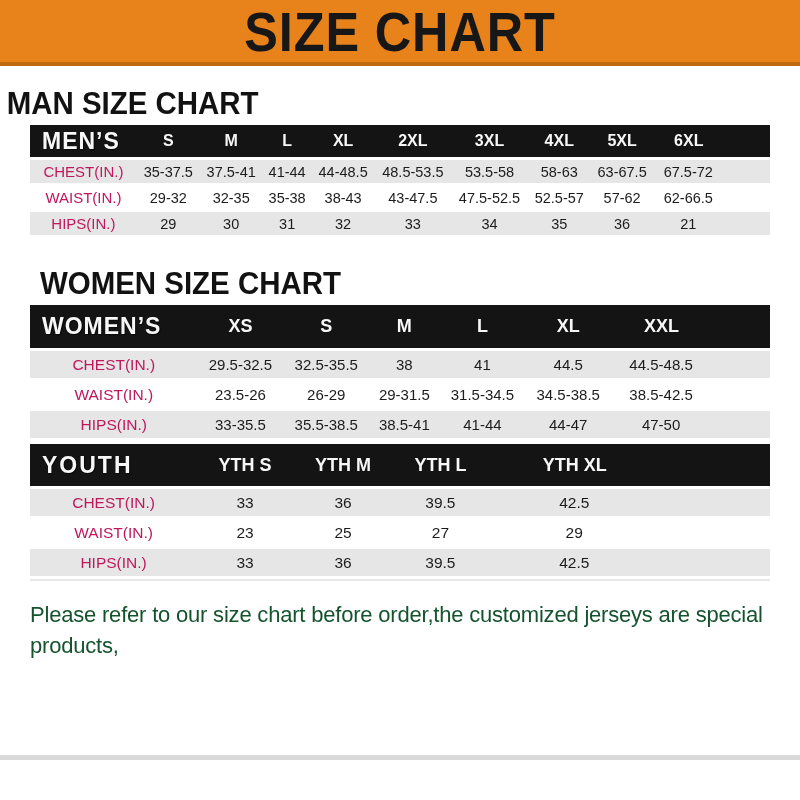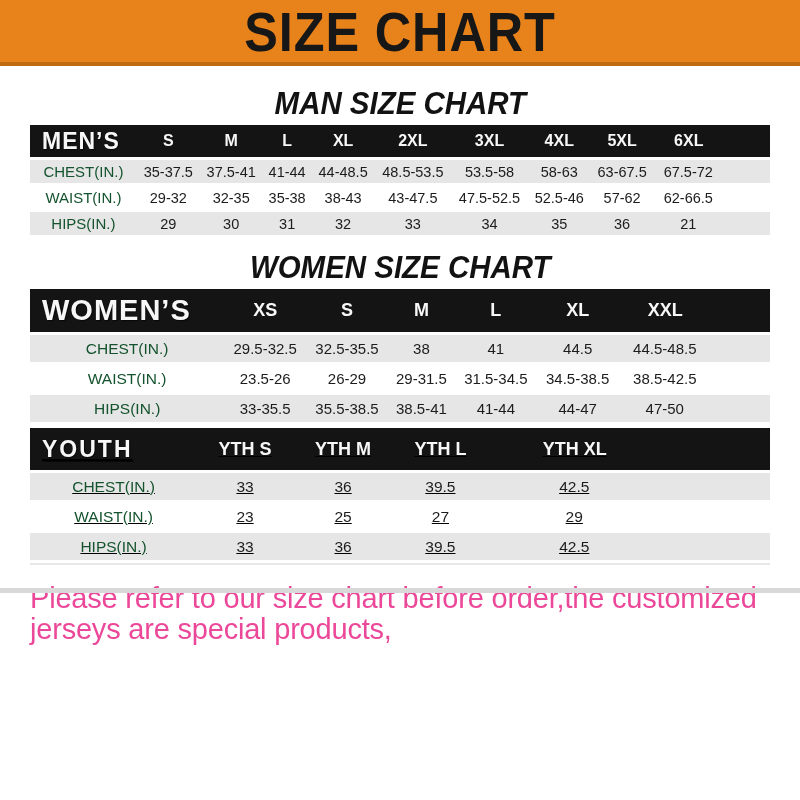--- a/index.html
+++ b/index.html
@@ -3,104 +3,104 @@
 <meta charset="utf-8">
 <style>
   * { box-sizing: border-box; }
   html, body { margin: 0; padding: 0; }
   body {
     width: 800px; height: 800px; overflow: hidden;
     background: #ffffff;
     font-family: "Liberation Sans", sans-serif;
     position: relative;
   }
-  .page { width: 800px; height: 593px; position: relative; }
+  .page { width: 800px; height: 760px; position: relative; }
 
   
   .banner {
     height: 66px; width: 800px;
     background: #E8821B;
     border-bottom: 4px solid #C06A10;
     display: flex; align-items: center; justify-content: center;
   }
   .banner-title {
     display: inline-block;
     font-size: 56px; font-weight: 700; color: #171717;
     letter-spacing: 1px;
     transform: scaleX(0.9);
     white-space: nowrap;
   }
 
   
-  .heading { text-align: center; margin: 0; font-style: italic; }
+  .heading { margin: 0; }
   .heading .cond {
     display: inline-block;
     font-size: 31px; font-weight: 700; color: #121212;
     letter-spacing: 0px;
     transform: scaleX(0.95);
     white-space: nowrap;
   }
   .heading-man   { margin-top: 20px; }
-  .heading-women { margin-top: 12px; }
+  .heading-women { margin-top: 28px; padding-left: 32px; }
   .heading-youth { margin-top: 32px; }
 
   
   table.size-table {
     width: 740px;
     margin: 0 auto;
     border-collapse: separate;
     border-spacing: 0 3px;
     table-layout: auto;
   }
   .men-table   { margin-top: 12px; }
   .women-table { margin-top: 14px; }
-  .youth-table { margin-top: 16px; box-shadow: 0 2px 0 rgba(0,0,0,0.09); text-decoration: underline; }
+  .youth-table { margin-top: 16px; box-shadow: 0 2px 0 rgba(0,0,0,0.09); }
 
   .size-table thead tr { background: #141414; border-radius: 14px; }
   .size-table tbody tr:nth-child(odd)  { background: #E6E6E6; }
   .size-table tbody tr:nth-child(even) { background: #FFFFFF; }
 
   .size-table th {
     color: #F7F7F7; font-weight: 600; text-align: center;
     padding: 0 4px; white-space: nowrap;
   }
   .size-table th.table-title {
     text-align: left; padding-left: 12px;
     font-weight: 700; letter-spacing: 1px;
     text-shadow: 1px 1px 1px rgba(0,0,0,0.6);
   }
   .size-table td {
     text-align: center; color: #1C1C1C;
     padding: 0 3px; white-space: nowrap;
   }
-  .size-table td.row-label { color: #14532d; }
+  .size-table td.row-label { color: #be185d; }
 
   .men-table th { height: 32px; font-size: 16px; }
   .men-table th.table-title { font-size: 23px; }
   .men-table td { height: 23px; font-size: 14.5px; }
   .men-table td.row-label { font-size: 15px; }
   .men-table th:last-child, .men-table td:last-child { padding-right: 50px; }
 
   .women-table th { height: 43px; font-size: 18px; }
-  .women-table th.table-title { font-size: 29px; }
+  .women-table th.table-title { font-size: 23px; }
   .women-table td { height: 27px; font-size: 15px; }
   .women-table td.row-label { font-size: 15.5px; }
   .women-table th:last-child, .women-table td:last-child { padding-right: 62px; }
 
   .youth-table th { height: 42px; font-size: 18px; }
   .youth-table th.table-title { font-size: 23px; letter-spacing: 2px; }
   .youth-table td { height: 27px; font-size: 15.5px; }
   .youth-table td.row-label { font-size: 15.5px; }
   .youth-table th:last-child, .youth-table td:last-child { padding-right: 112px; }
 
   
   .disclaimer {
     margin: 20px 28px 4px 30px;
-    color: #ec4899;
-    font-size: 29px;
+    color: #14532d;
+    font-size: 22px;
     line-height: 31px;
     font-weight: 400;
     letter-spacing: -0.2px;
   }
 
   .bottom-strip {
     position: absolute; left: 0; bottom: 0;
     width: 800px; height: 5px;
     background: #D9D9D9;
   }
@@ -146,21 +146,21 @@
           <td>67.5-72</td>
         </tr>
         <tr>
           <td class="row-label">WAIST(IN.)</td>
           <td>29-32</td>
           <td>32-35</td>
           <td>35-38</td>
           <td>38-43</td>
           <td>43-47.5</td>
           <td>47.5-52.5</td>
-          <td>52.5-46</td>
+          <td>52.5-57</td>
           <td>57-62</td>
           <td>62-66.5</td>
         </tr>
         <tr>
           <td class="row-label">HIPS(IN.)</td>
           <td>29</td>
           <td>30</td>
           <td>31</td>
           <td>32</td>
           <td>33</td>

